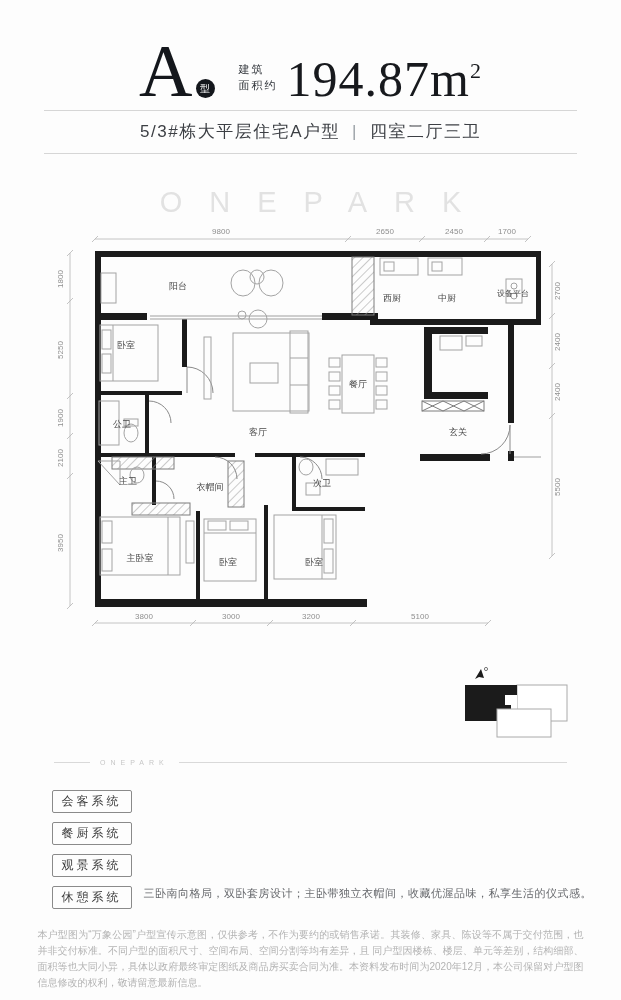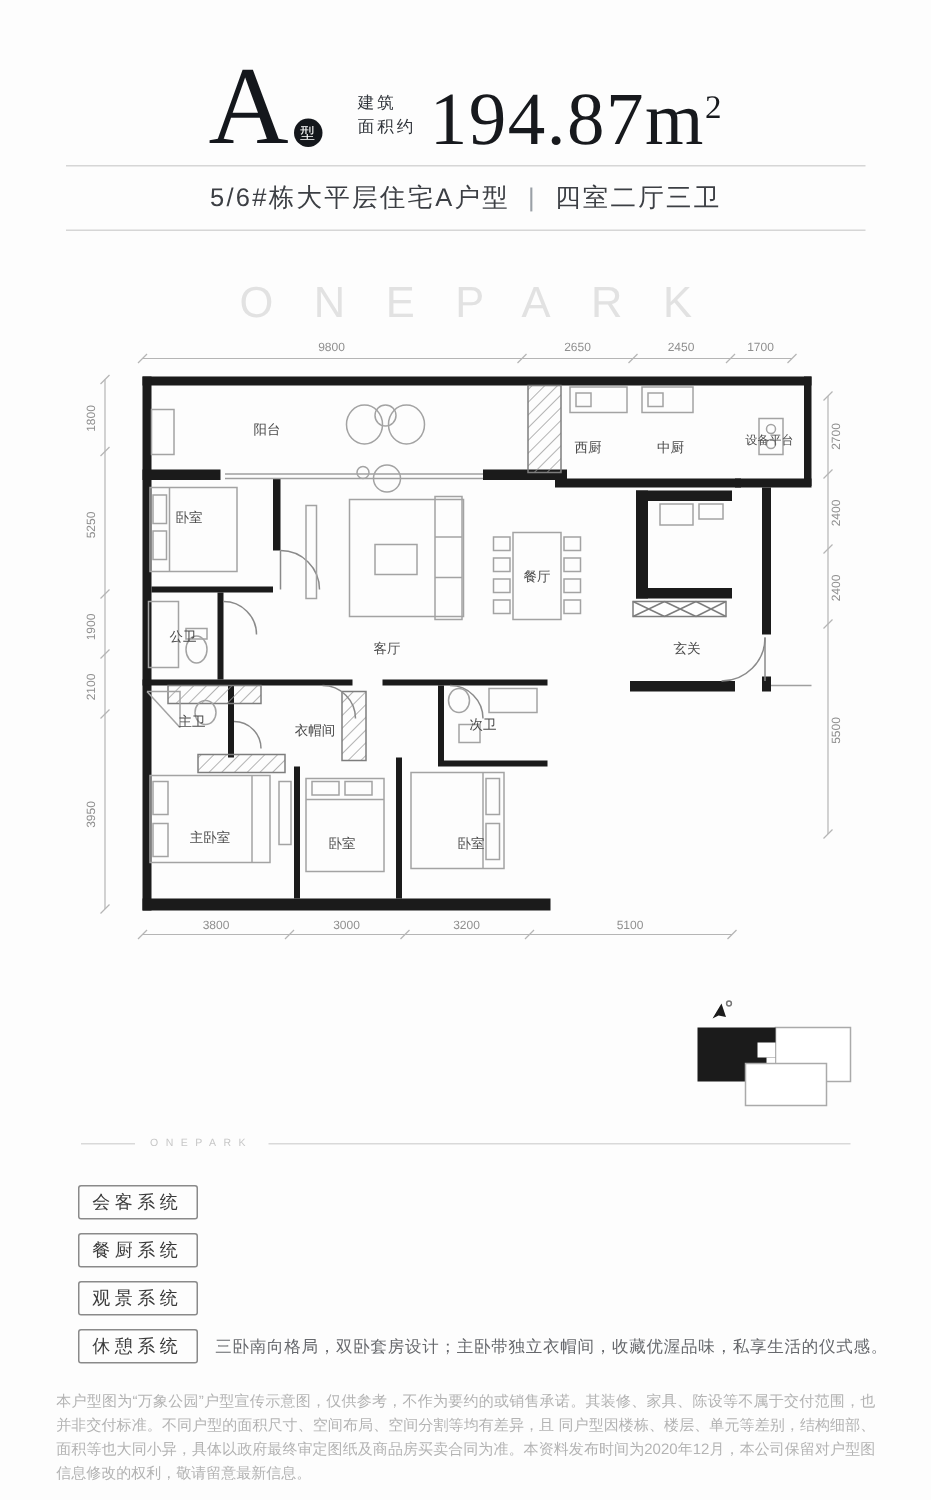--- a/index.html
+++ b/index.html
@@ -27,21 +27,21 @@
   svg.plan{display:block;margin-top:2px;}
   
   .keyplan-wrap{display:flex;justify-content:flex-end;padding-right:42px;margin-top:6px;}
   
   .divider{display:flex;align-items:center;margin:16px 54px 0;}
   .divider .ln-s{width:36px;height:1px;background:#d9d9d9;}
   .divider .ln-l{flex:1;height:1px;background:#d9d9d9;}
   .divider .mini-wm{font-size:7px;letter-spacing:5px;color:#c7c7c7;margin:0 10px;}
   
   .features{width:518px;margin:24px auto 0;}
-  .feature-row{display:flex;align-items:center;margin-bottom:9px;}
+  .feature-row{display:flex;align-items:flex-start;margin-bottom:9px;}
   .feature-tag{border:1px solid #8a8a8a;border-radius:2px;padding:2px 9px;font-size:12px;color:#3a3a3a;
                letter-spacing:3px;white-space:nowrap;}
   .feature-text{font-size:11px;color:#66686c;margin-left:12px;letter-spacing:.5px;white-space:nowrap;}
   
   .disclaimer{width:546px;margin:18px auto 2px;font-size:10px;color:#b3b3b3;line-height:1.6;text-align:justify;}
 </style>
 </head>
 <body>
 
 <div class="page">
@@ -54,21 +54,21 @@
     <div class="area-block">
       <div class="area-prefix">
         <span>建筑</span>
         <span>面积约</span>
       </div>
       <div class="area-value"><span>194.87</span><span>m</span><sup>2</sup></div>
     </div>
   </div>
 
   <div class="subtitle">
-    <span>5/6#栋大平层住宅A户型</span><span class="sep">|</span><span>四室二厅三卫</span>
+    <span>5/3#栋大平层住宅A户型</span><span class="sep">|</span><span>四室二厅三卫</span>
   </div>
 
   <div class="watermark">ONEPARK</div>
 
   <svg class="plan" width="621" height="436" viewBox="0 0 621 436">
     <defs>
       <pattern id="diag" width="6" height="6" patternUnits="userSpaceOnUse" patternTransform="rotate(45)">
         <line x1="0" y1="0" x2="0" y2="6" stroke="#9a9a9a" stroke-width="1"></line>
       </pattern>
     </defs>

